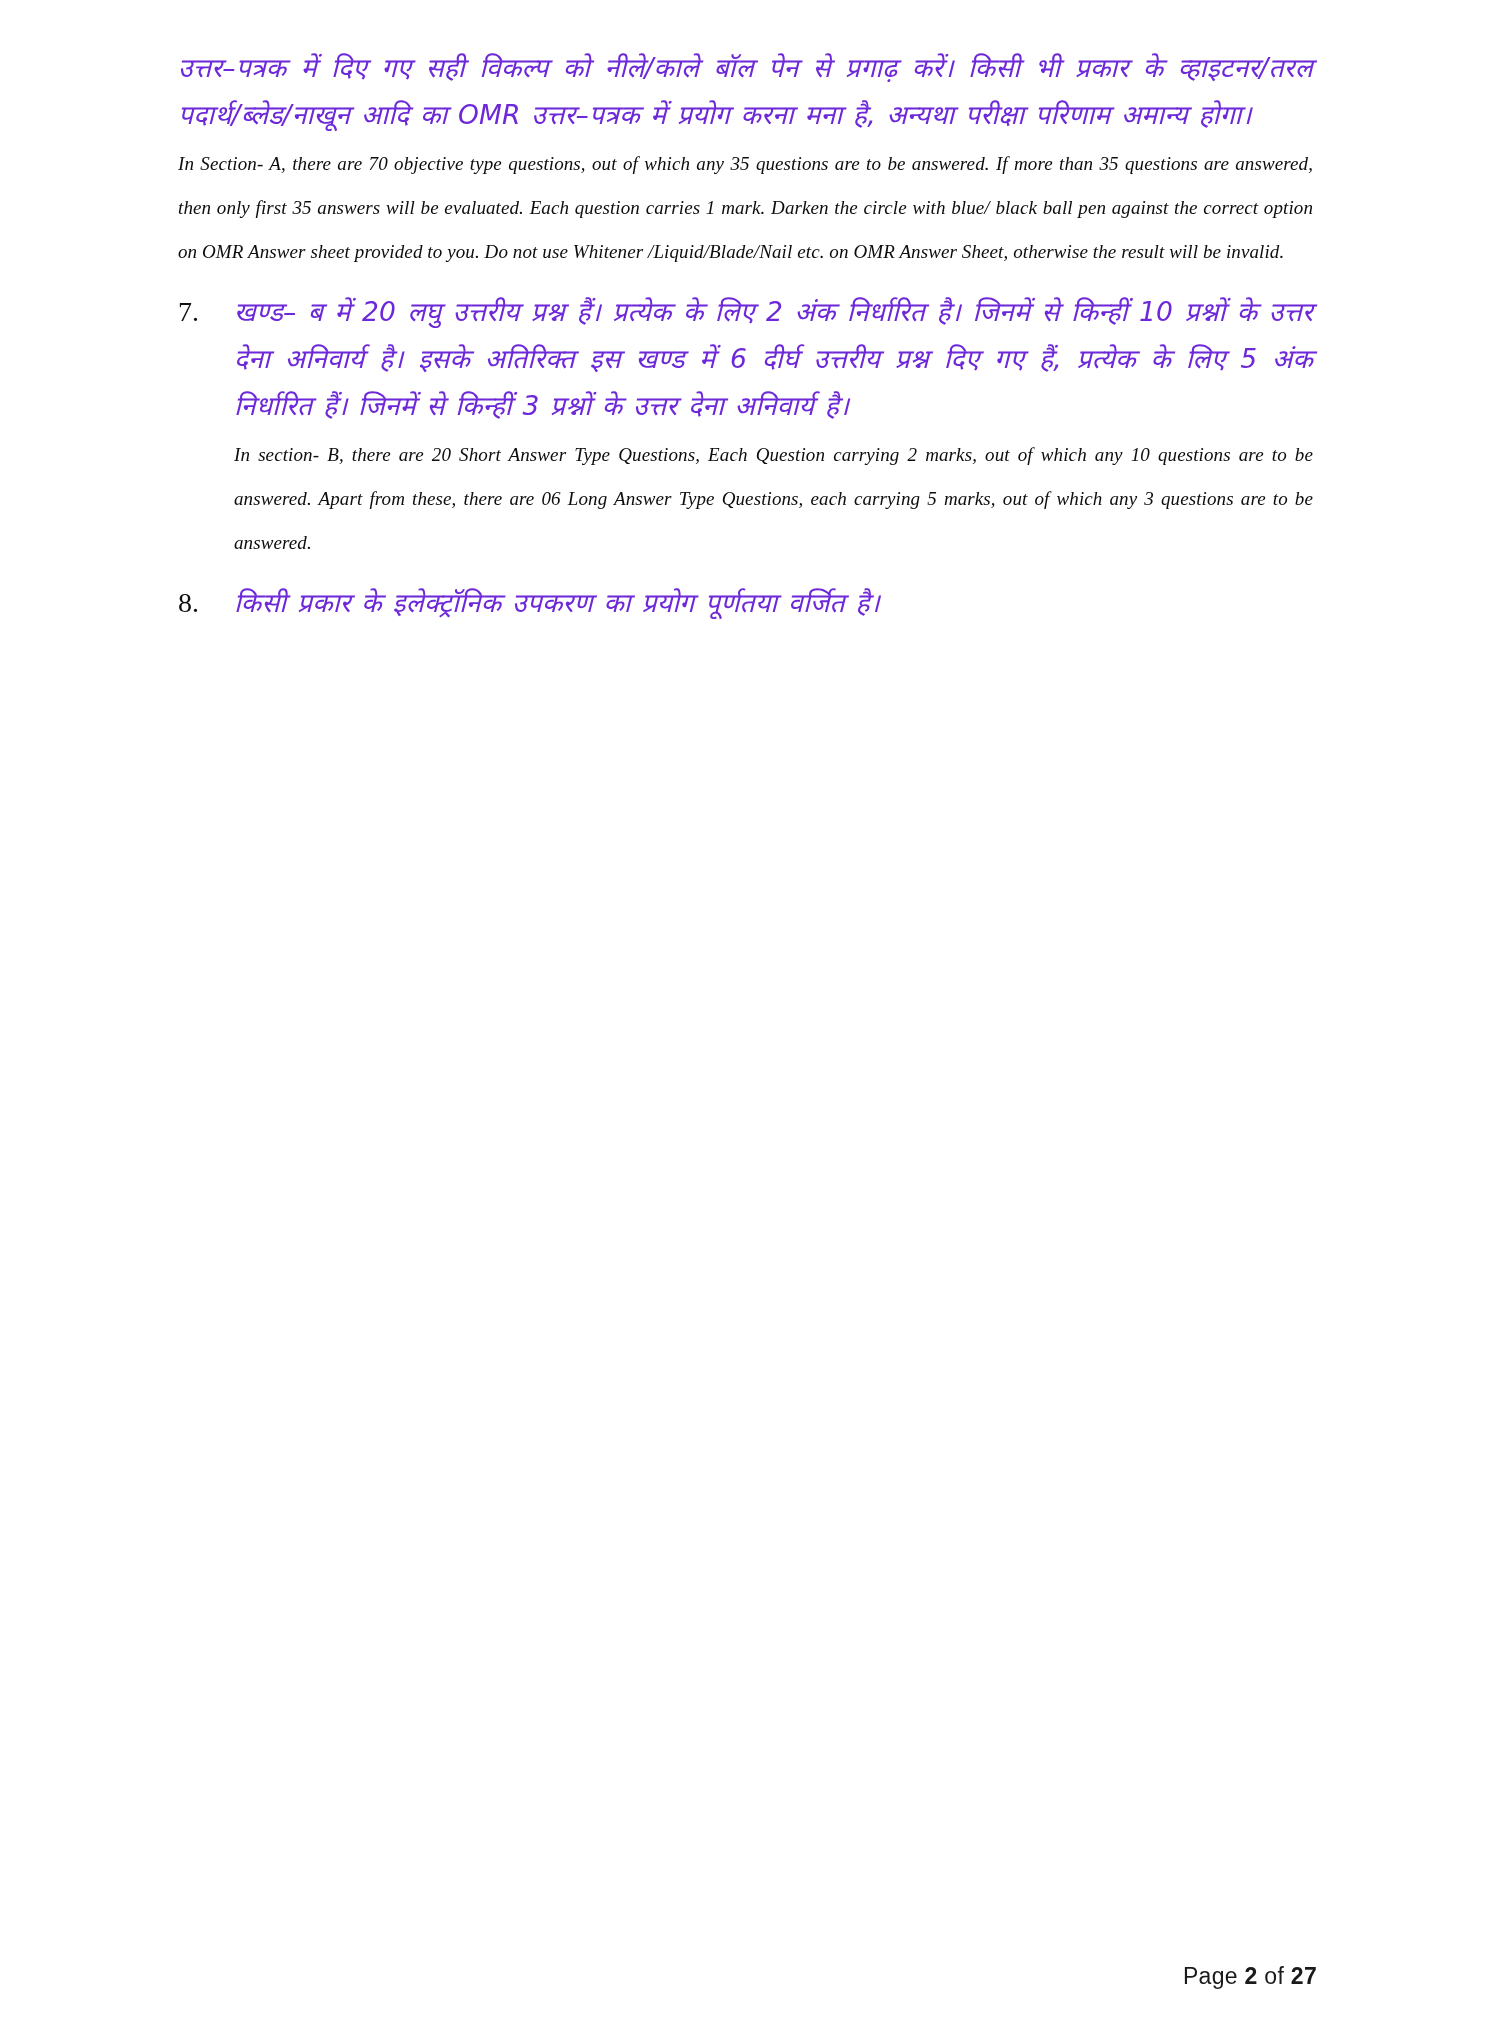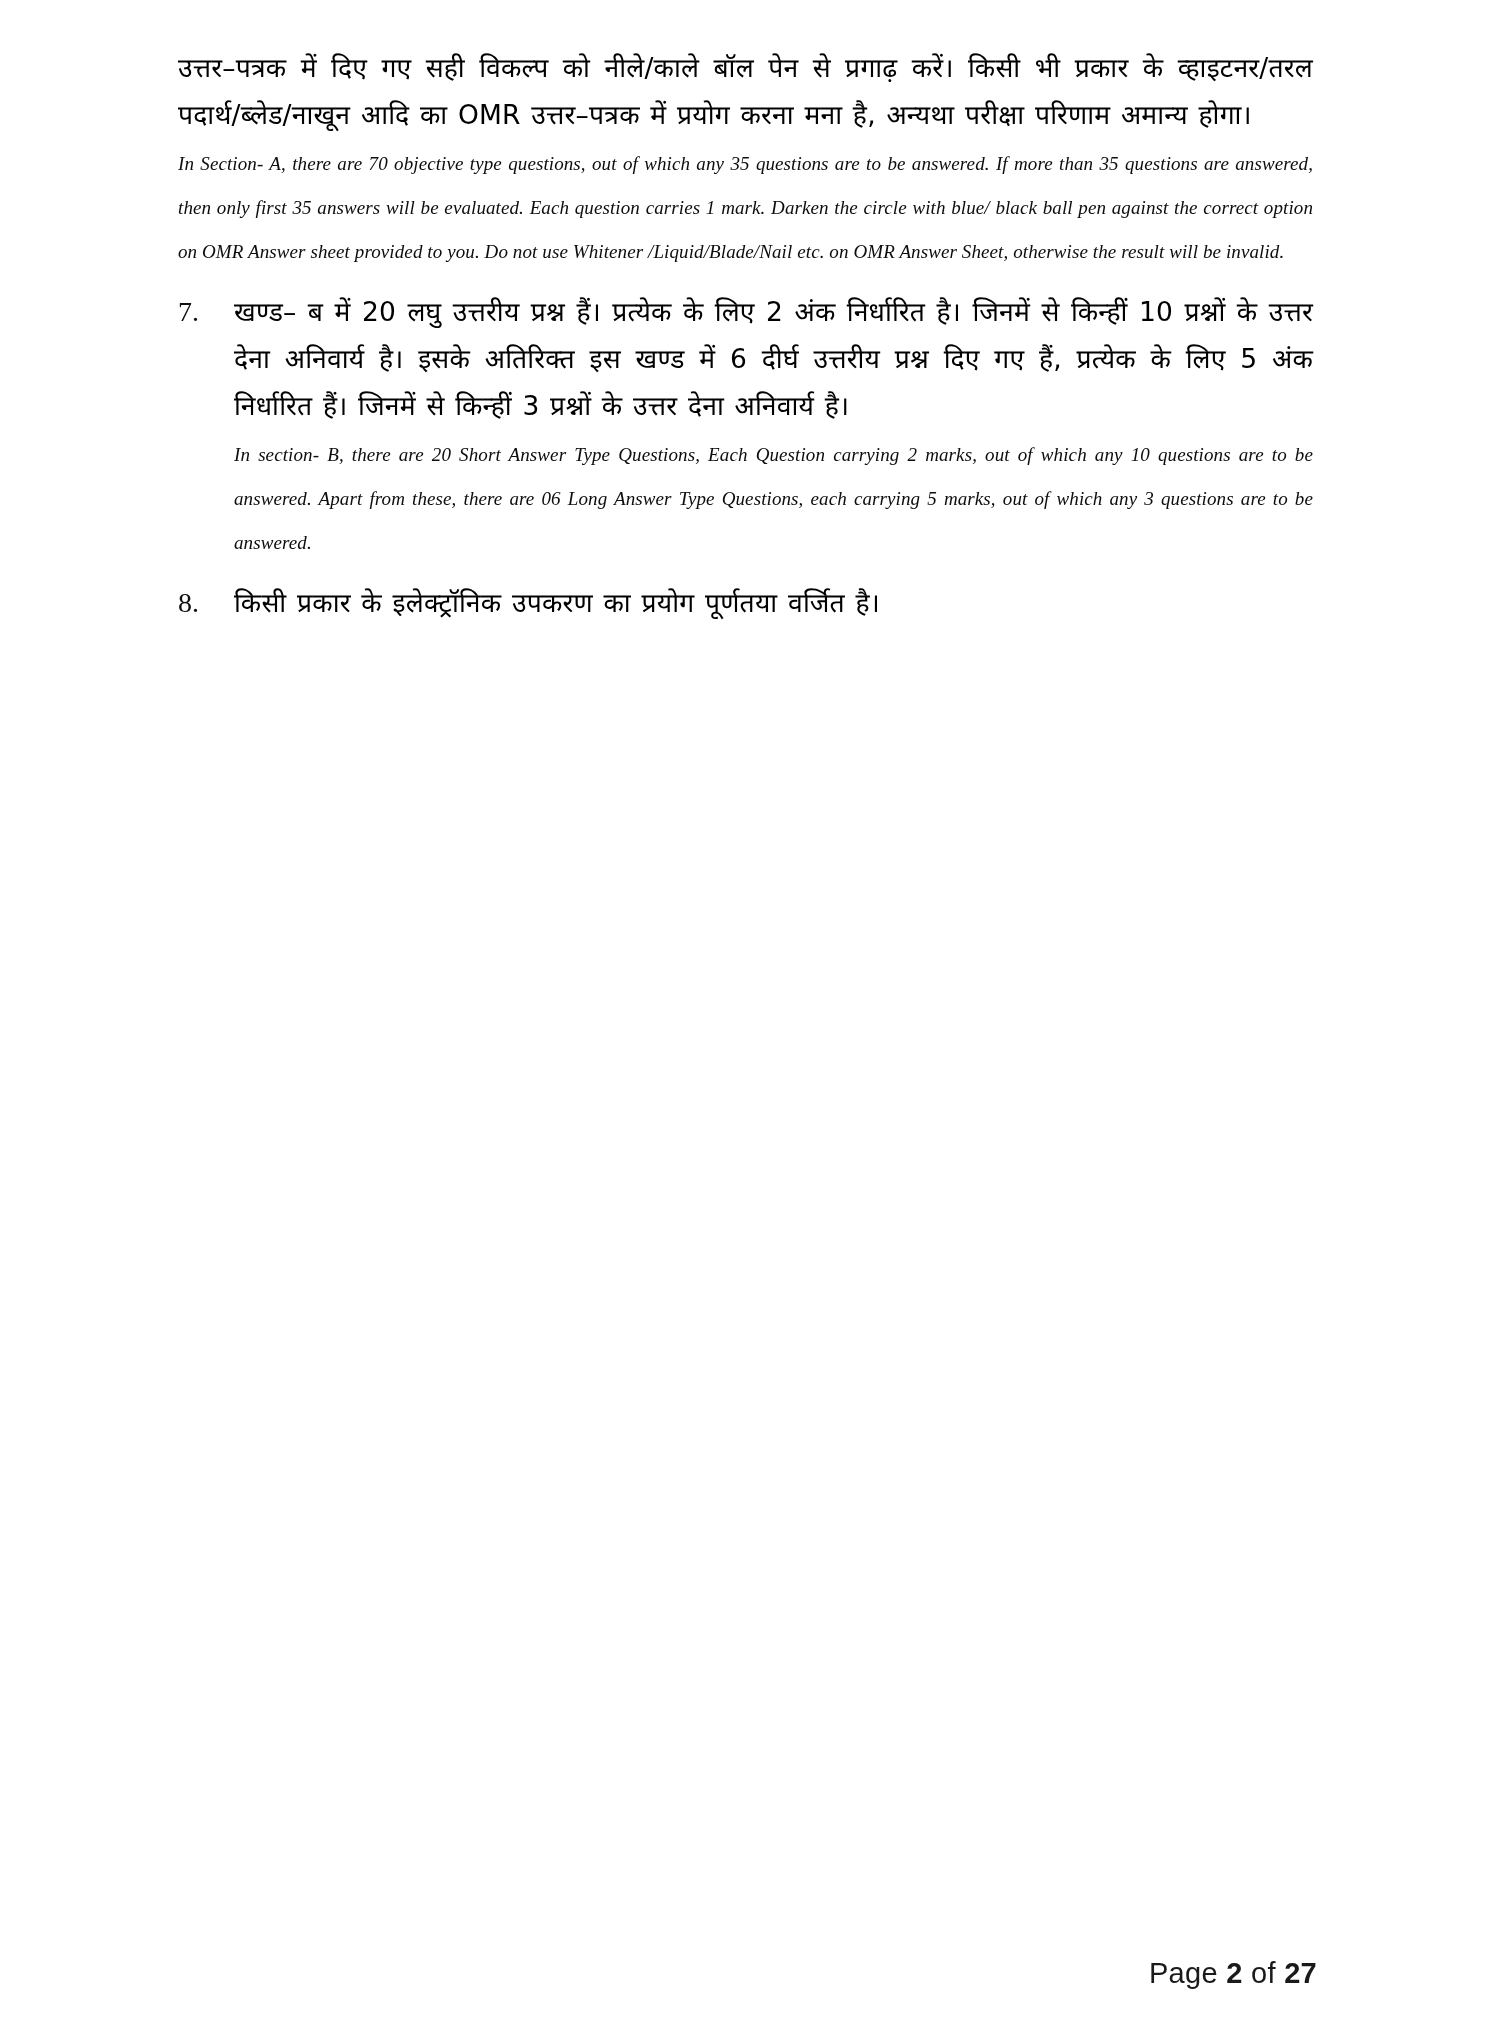--- a/index.html
+++ b/index.html
@@ -18,23 +18,24 @@
   .content {
     position: absolute;
     left: 178px;
     top: 44px;
     width: 1135px;
   }
 
   
   .hi {
     font-family: "DejaVu Sans", sans-serif;
+    font-style: italic;
     font-size: 26.5px;
     line-height: 47px;
-    color: #000000;
+    color: #6d28d9;
     text-align: justify;
     text-justify: inter-word;
     letter-spacing: 0.2px;
     word-spacing: 2px;
     margin: 0;
   }
   .hi.lastline-left {
     text-align-last: left;
   }
 
@@ -73,21 +74,21 @@
   }
 
   .blk-gap-sm { height: 4px; }
 
   
   .footer {
     position: absolute;
     right: 188px;
     bottom: 44px;
     font-family: "Liberation Sans", "DejaVu Sans", sans-serif;
-    font-size: 29px;
+    font-size: 23px;
     color: #1a1a1a;
     letter-spacing: 0.3px;
     white-space: nowrap;
   }
   .footer b {
     font-weight: 700;
   }
   .footer .seg {
     display: inline;
   }

